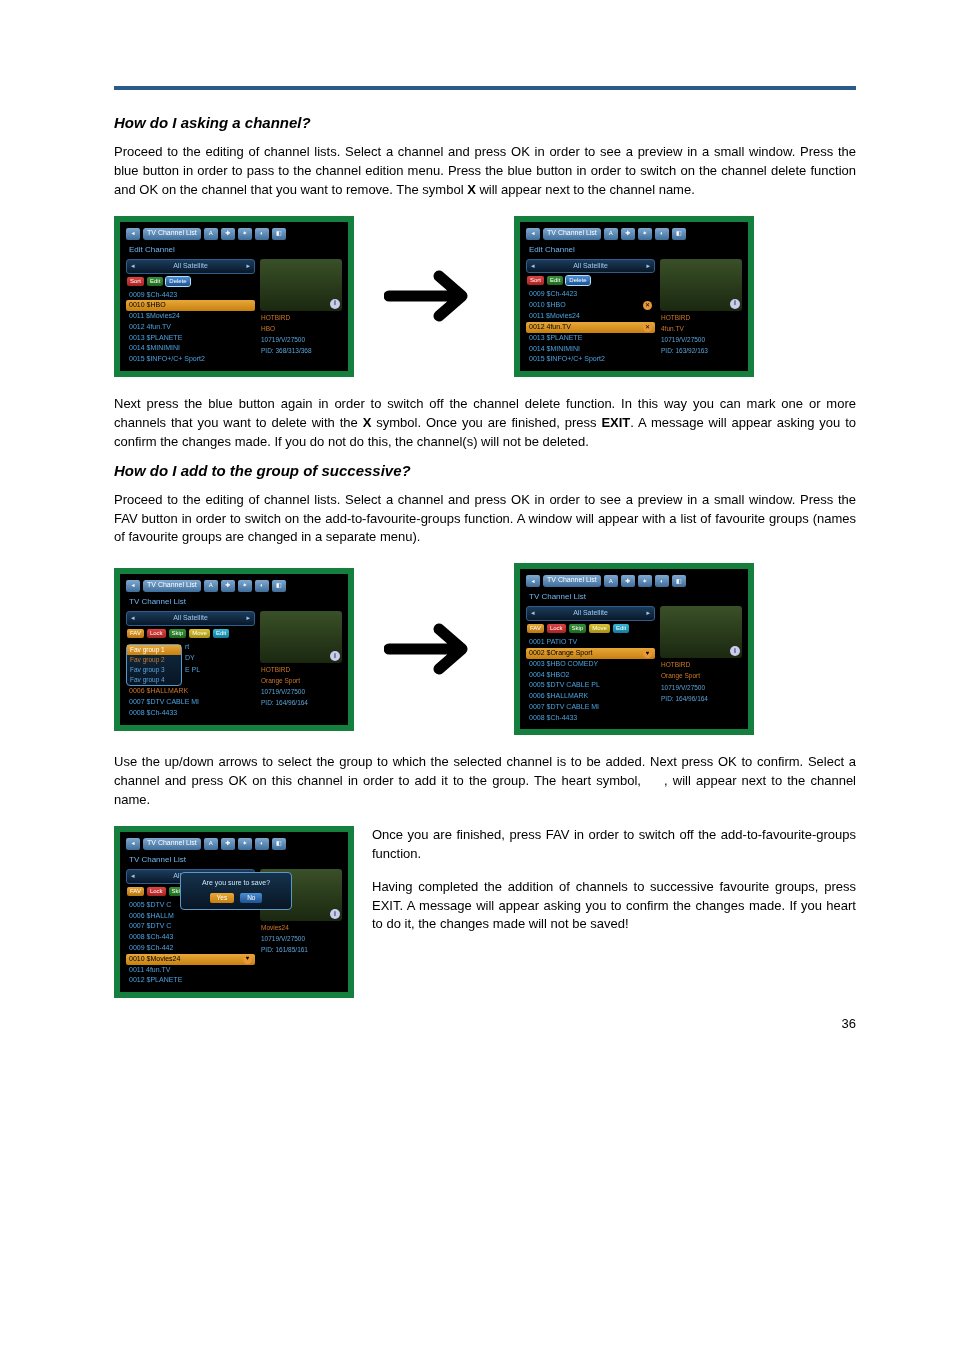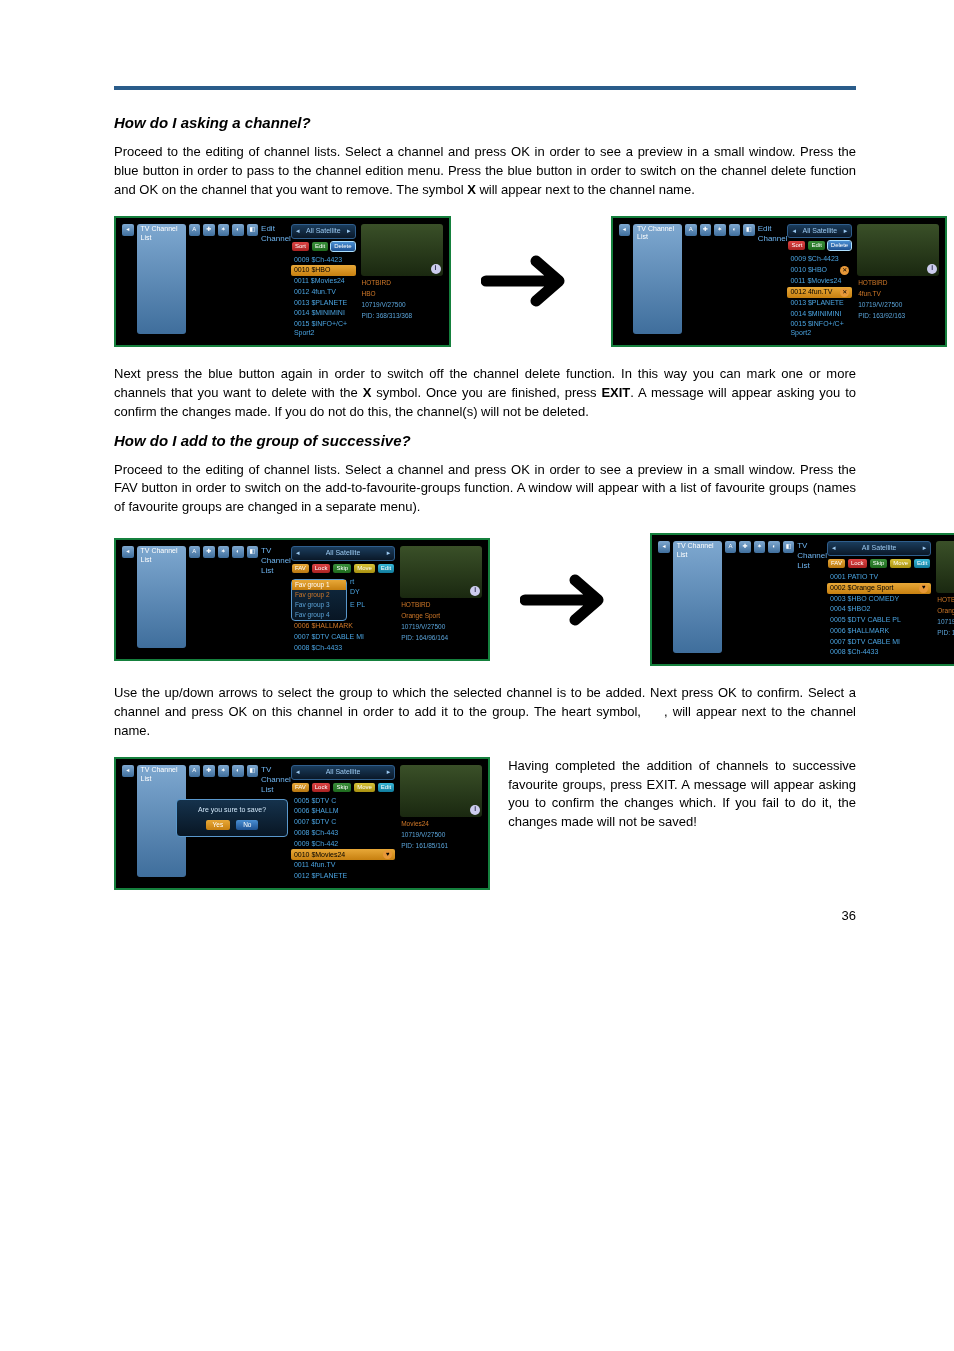--- a/index.html
+++ b/index.html
@@ -40,23 +40,24 @@
     }
     .arrow-cell {
       flex: 0 0 120px;
       display: flex;
       align-items: center;
       justify-content: center;
     }
     .screenshot {
       flex: 0 0 240px;
       background: #000;
-      border: 2px solid #15803d;
+      border: 6px solid #15803d;
       padding: 6px;
       display: flex;
+      flex-direction: column;
       font-size: 7px;
       color: #4aa3e0;
       line-height: 1.25;
     }
     .ss-header {
       display: flex;
       gap: 3px;
       margin-bottom: 5px;
     }
     .ss-title-pill {
@@ -450,17 +451,18 @@
     <div class="dialog-box">
       <div class="dialog-text">Are you sure to save?</div>
       <div class="dialog-btns">
         <span class="dialog-btn" style="background:linear-gradient(#e8a838,#c78010);">Yes</span>
         <span class="dialog-btn" style="background:linear-gradient(#4a8fd4,#1e5292);">No</span>
       </div>
     </div>
   </div>
 
   <div class="right-text-block">
-    <p>Having completed the addition of channels to successive favourite groups, press EXIT. A message will appear asking you to confirm the changes which. If you fail to do it, the changes made will not be saved!</p>
+    <p>Once you are finished, press FAV in order to switch off the add-to-favourite-groups function.</p>
+    <p>Having completed the addition of channels to successive favourite groups, press EXIT. A message will appear asking you to confirm the changes made. If you heart to do it, the changes made will not be saved!</p>
   </div>
 </div>
 
 <div class="page-num">36</div>
 
 </body></html>

